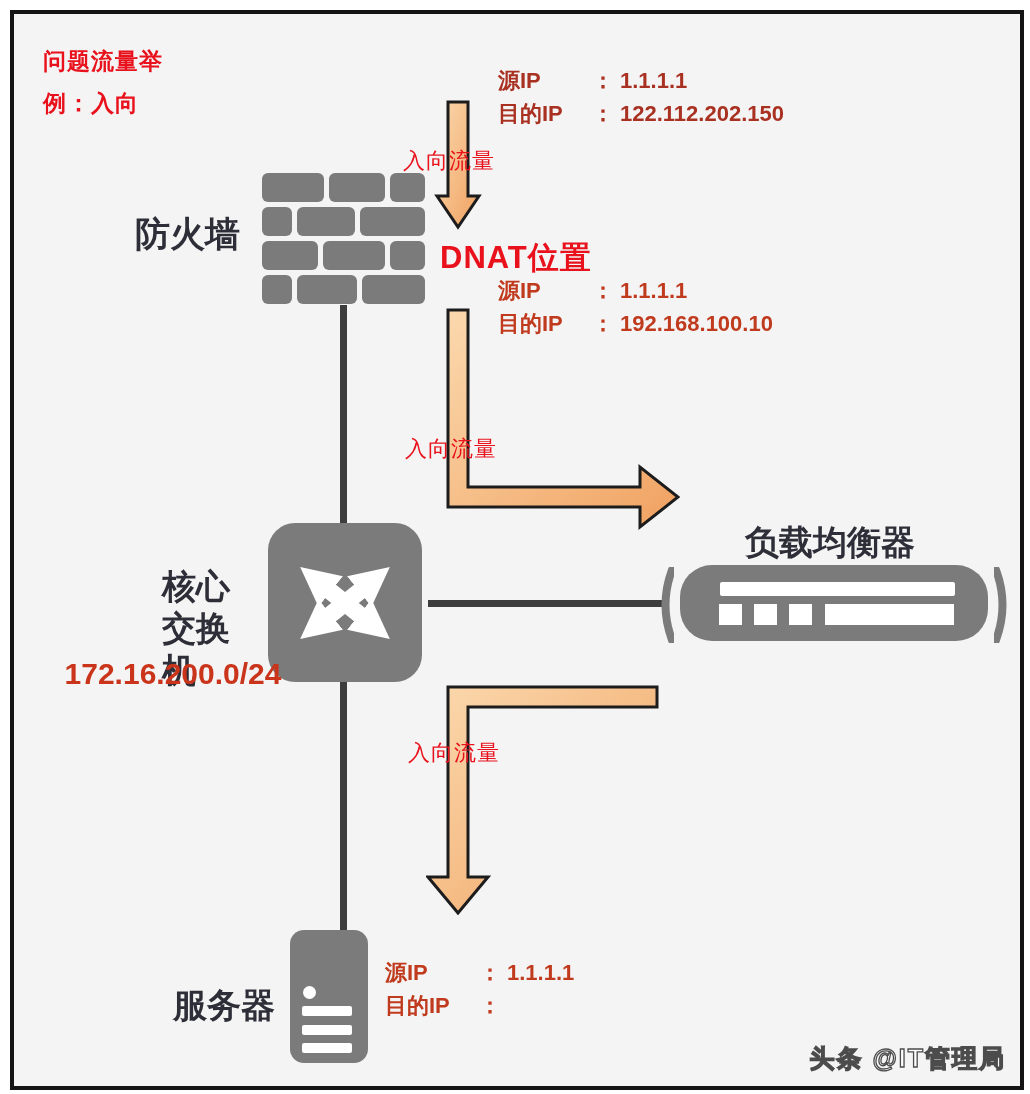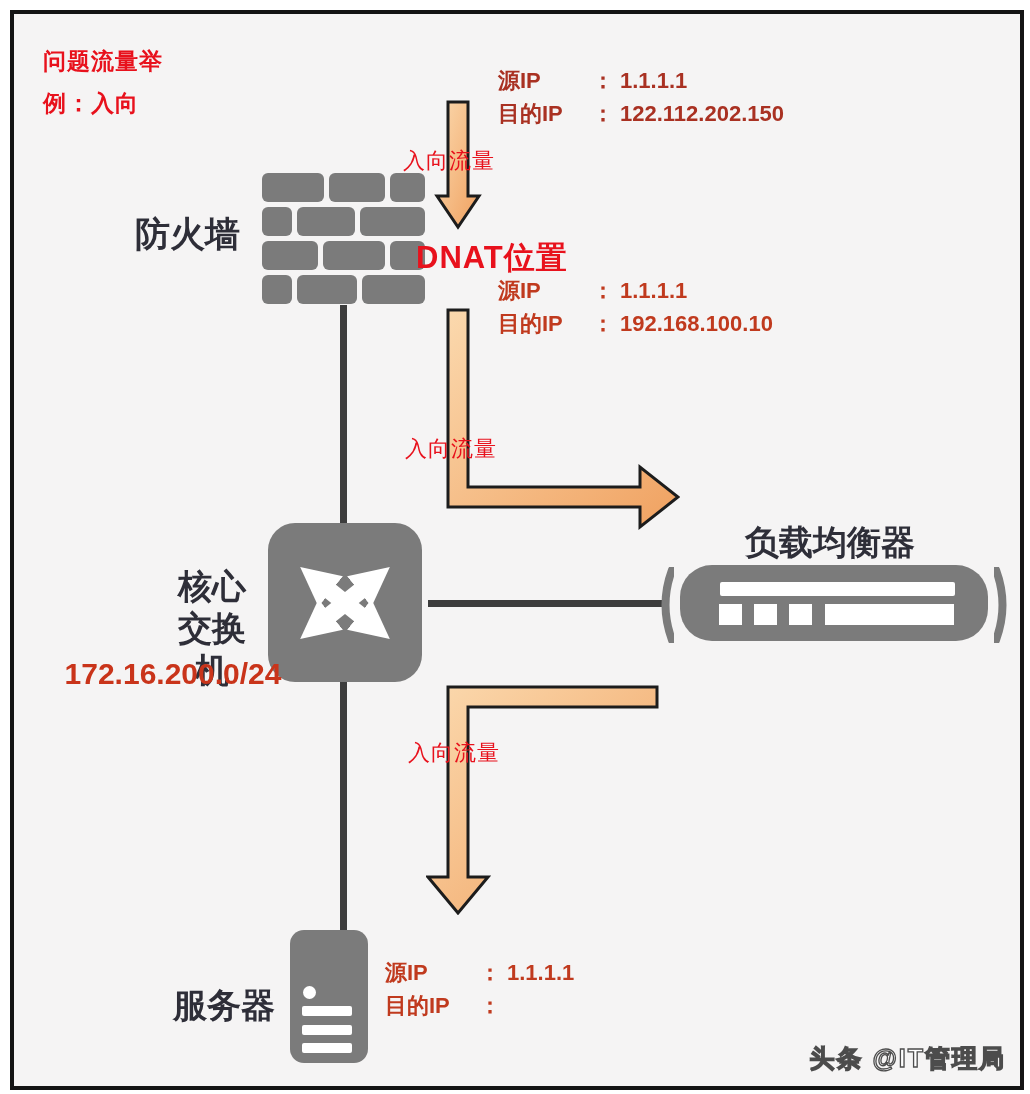--- a/index.html
+++ b/index.html
@@ -18,21 +18,21 @@
     left:29px;top:26px;font-size:23px;line-height:42px;font-weight:700;
     color:var(--accent-red);z-index:6;letter-spacing:1px;
   }
   .node-label{
     font-size:35px;font-weight:700;color:var(--label-dark);z-index:6;line-height:40px;
   }
   .flow-label{
     font-size:22px;font-weight:400;color:var(--accent-red);z-index:7;line-height:30px;letter-spacing:1px;
   }
   .dnat-label{
-    left:402px;top:226px;font-size:31px;line-height:36px;font-weight:700;
+    left:426px;top:226px;font-size:31px;line-height:36px;font-weight:700;
     color:var(--accent-red);z-index:7;letter-spacing:1px;
   }
   .ip-block{z-index:6;}
   .ip-row{display:flex;font-weight:700;font-size:22px;line-height:33px;}
   .ip-row .lab{width:88px;}
   .ip-row .col{width:34px;text-align:center;}
   .ip-dark{color:var(--ip-red-dark);}
   .ip-mid{color:var(--ip-red);}
   .gw-note{
     left:0px;top:642px;width:286px;text-align:center;font-weight:700;
@@ -160,21 +160,21 @@
     <defs>
       <marker id="ah" viewBox="0 0 10 10" refX="3.5" refY="5" markerWidth="2.3" markerHeight="2.3" orient="auto-start-reverse">
         <path d="M0,0 L10,5 L0,10 Z" fill="#ffffff"></path>
       </marker>
     </defs>
     <rect x="0" y="0" width="154" height="159" rx="27" fill="#7b7b7b"></rect>
     <line x1="52" y1="60" x2="102" y2="100" stroke="#ffffff" stroke-width="17" marker-start="url(#ah)" marker-end="url(#ah)"></line>
     <line x1="102" y1="60" x2="52" y2="100" stroke="#ffffff" stroke-width="17" marker-start="url(#ah)" marker-end="url(#ah)"></line>
   </svg>
 
-  <div class="abs node-label" style="left:148px;top:551px;width:100px;text-align:center;font-size:34px;line-height:42px;">
+  <div class="abs node-label" style="left:148px;top:551px;width:100px;text-align:left;font-size:34px;line-height:42px;">
     <div>核心</div>
     <div>交换机</div>
   </div>
 
   <div class="abs gw-note">
     <div class="l1">172.16.200.0/24</div>
   </div>
 
   <div class="abs node-label" style="left:731px;top:508px;font-size:34px;">负载均衡器</div>
 

